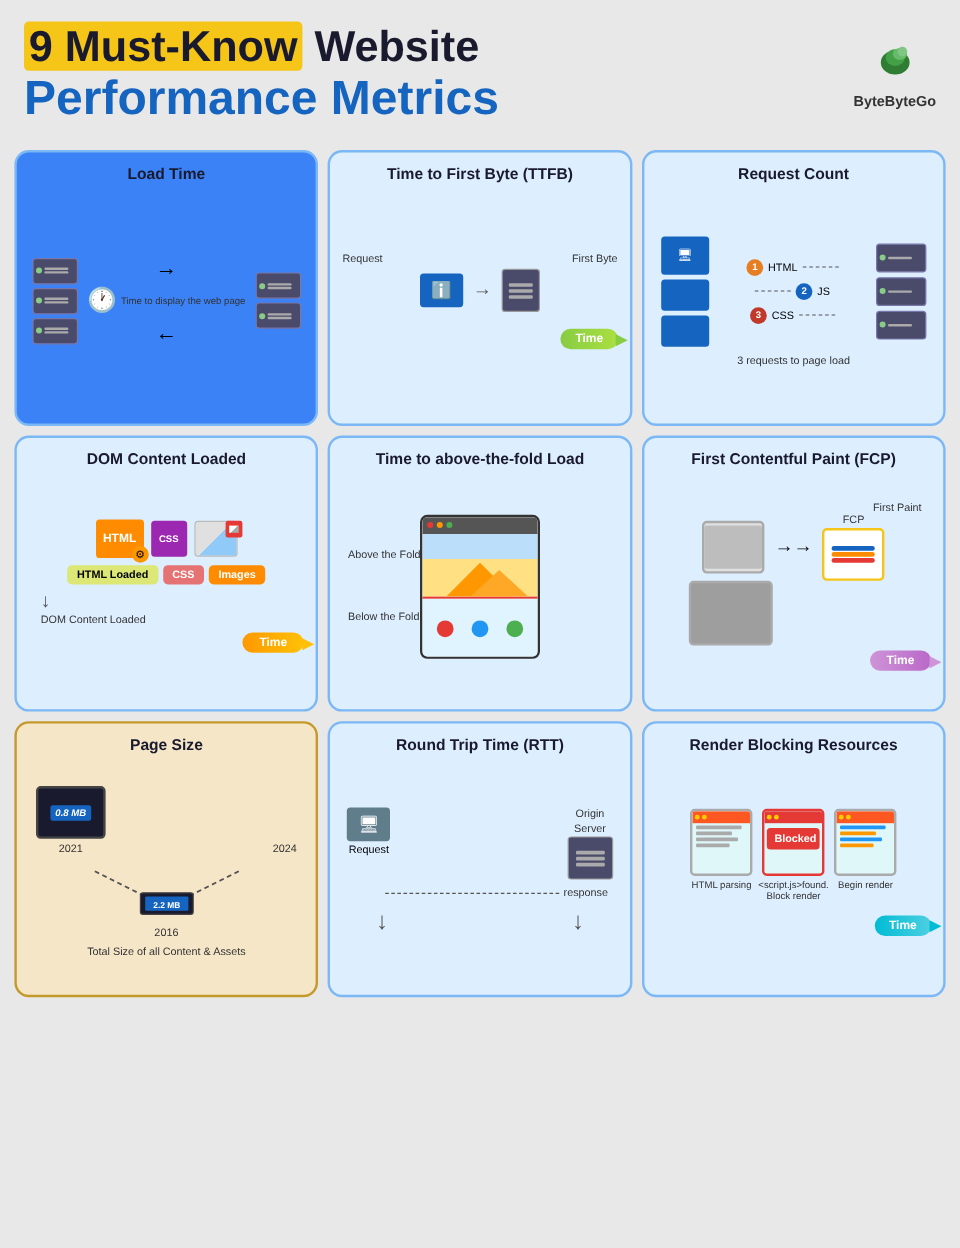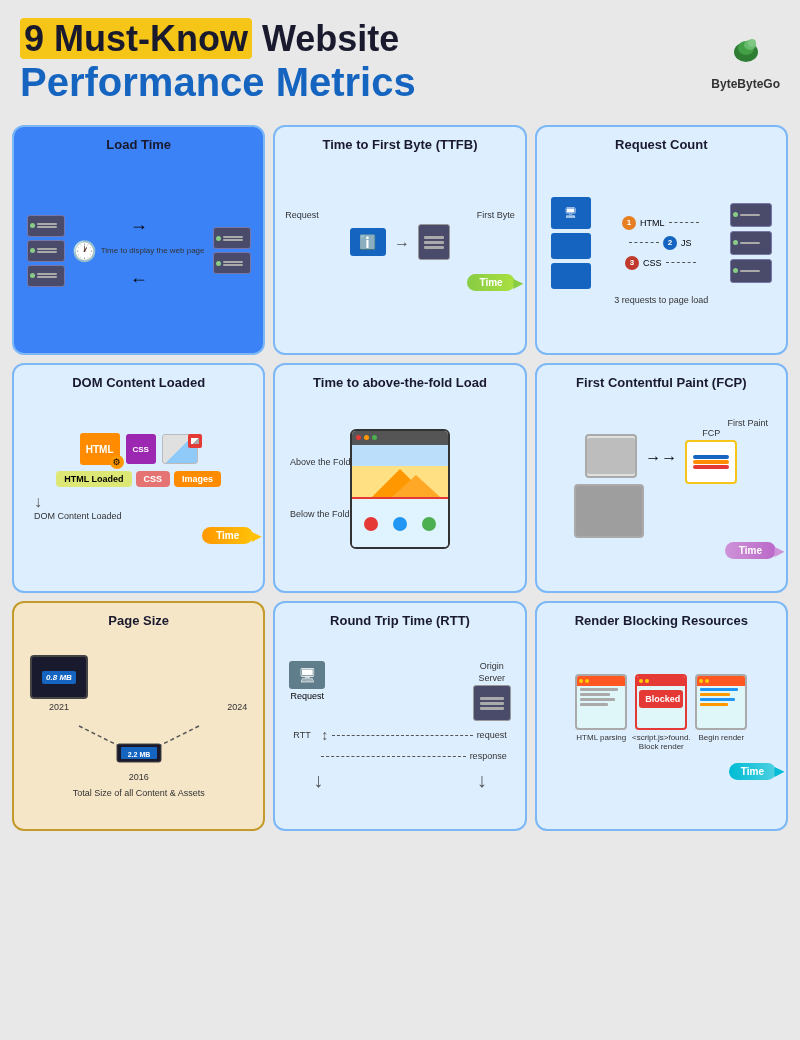--- a/index.html
+++ b/index.html
@@ -833,26 +833,20 @@
                 <div style="width:24px;height:3px;background:#aaa;border-radius:1px;"></div>
                 <div style="width:24px;height:3px;background:#aaa;border-radius:1px;"></div>
               </div>
             </div>
           </div>
         </div>
 
         <div style="width:100%;padding:0 8px;margin-top:6px;display:flex;flex-direction:column;gap:8px;">
 
           <div style="display:flex;align-items:center;gap:4px;">
-            <span style="font-size:9px;color:#333;min-width:24px;">RTT</span>
-            <span style="font-size:14px;color:#555;">↕</span>
-            <span style="border-top:1.5px dashed #555;flex:1;display:block;"></span>
-            <span style="font-size:9px;color:#333;">request</span>
-          </div>
-          <div style="display:flex;align-items:center;gap:4px;">
             <span style="font-size:9px;color:transparent;min-width:24px;">.</span>
             <span style="border-top:1.5px dashed #555;flex:1;display:block;"></span>
             <span style="font-size:9px;color:#333;">response</span>
           </div>
 
           <div style="display:flex;justify-content:space-between;padding:0 20px;">
             <span style="font-size:20px;color:#555;">↓</span>
             <span style="font-size:20px;color:#555;">↓</span>
           </div>
         </div>

